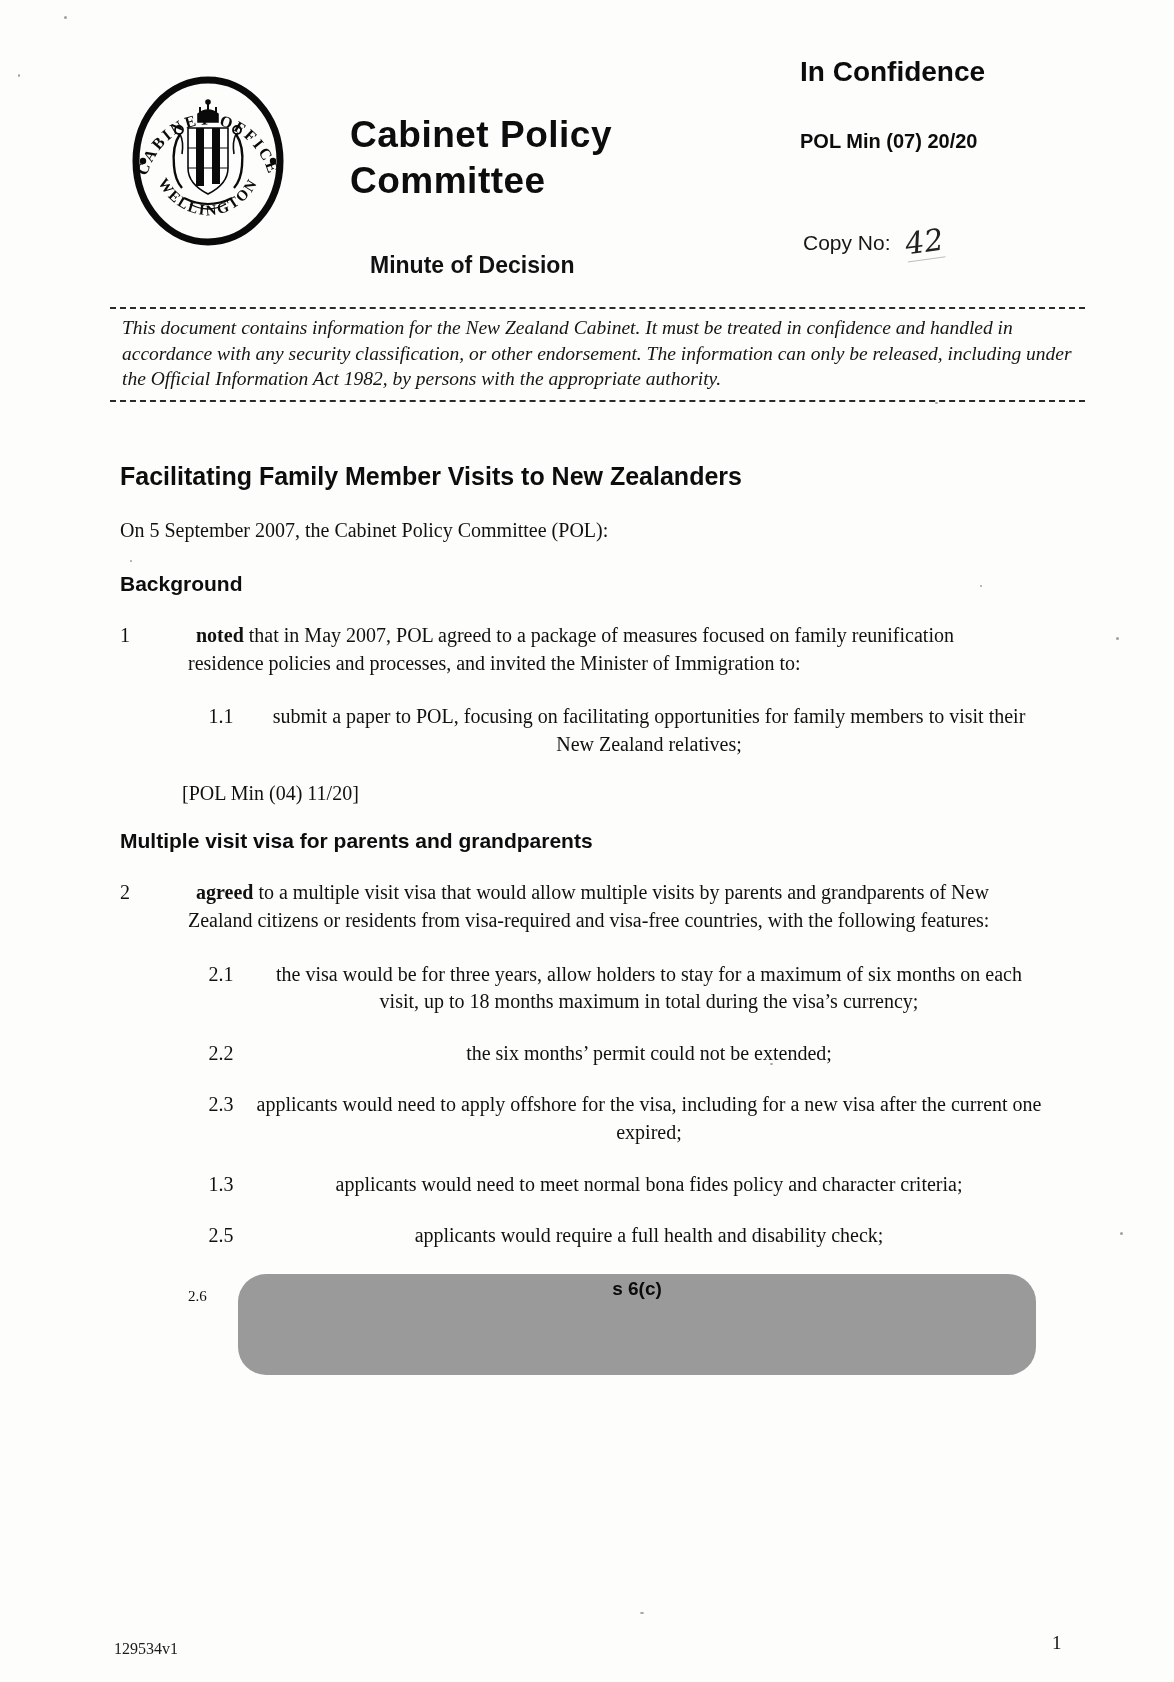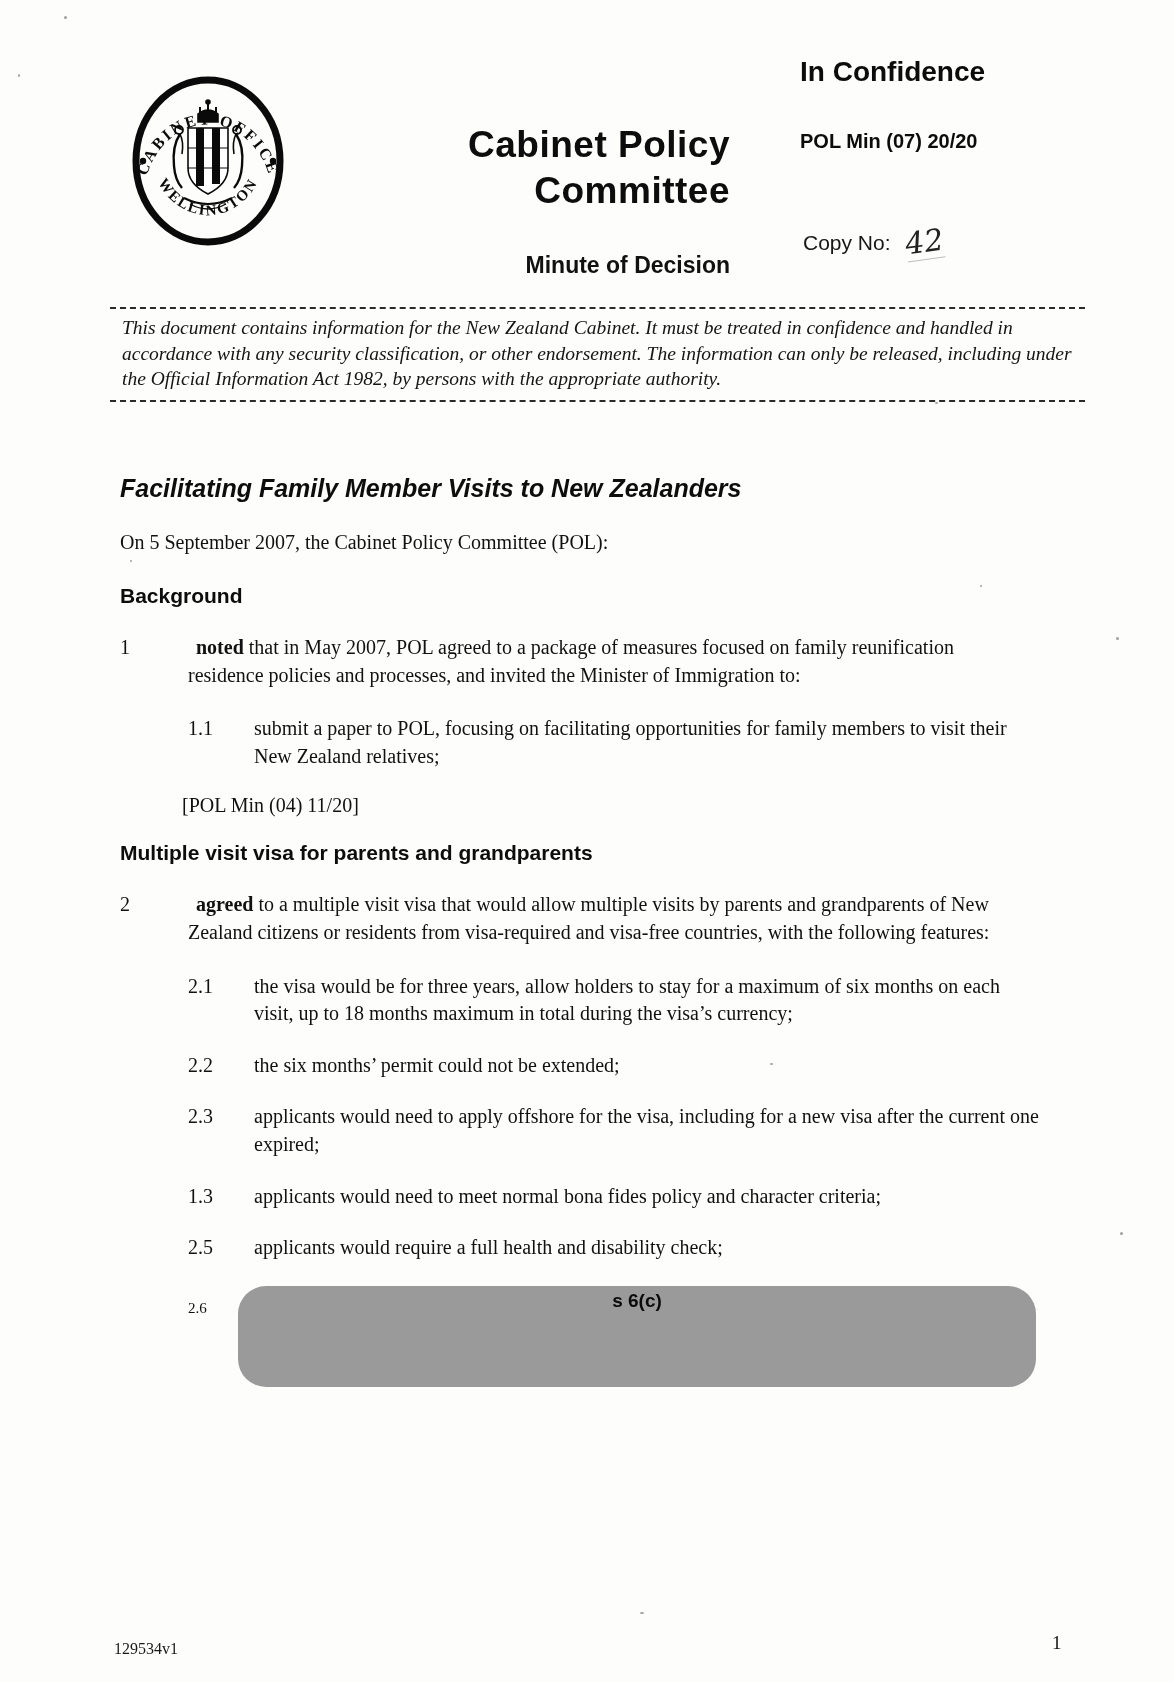--- a/index.html
+++ b/index.html
@@ -9,29 +9,29 @@
     margin:0 auto;
     background:#fdfdfb;
     overflow:hidden;
     font-family:"Liberation Serif", serif;
     color:#111;
   }
 
   
   .seal { position:absolute; left:130px; top:76px; width:156px; height:170px; }
   .committee-title {
-    position:absolute; left:350px; top:122px; width:380px;
-    text-align:right;
+    position:absolute; left:350px; top:112px; width:380px;
+    text-align:left;
     font-family:"Liberation Sans", sans-serif;
     font-weight:bold; font-size:37px; line-height:1.25;
     color:#0d0d0d; letter-spacing:0.5px;
   }
   .minute-subtitle {
-    position:absolute; left:350px; top:252px; width:380px;
-    text-align:right;
+    position:absolute; left:370px; top:252px; width:380px;
+    text-align:left;
     font-family:"Liberation Sans", sans-serif;
     font-weight:bold; font-size:23px; color:#111;
   }
   .classification {
     position:absolute; left:800px; top:56px; width:360px;
     font-family:"Liberation Sans", sans-serif;
     font-weight:bold; font-size:28px; color:#0c0c0c;
   }
   .reference {
     position:absolute; left:800px; top:130px; width:374px;
@@ -62,33 +62,32 @@
     font-style:italic; font-size:19.5px; line-height:1.32;
     color:#151515;
   }
 
   
   .body-content { position:absolute; left:120px; top:462px; width:940px; }
 
   .doc-title {
     font-family:"Liberation Sans", sans-serif;
     font-weight:bold; font-size:25px; color:#0d0d0d;
-    margin:12px 0 28px 0;
-    font-style:italic;
+    margin:0 0 28px 0;
   }
   .intro { font-size:20px; margin:0 0 30px 0; }
   .section-heading {
     font-family:"Liberation Sans", sans-serif;
     font-weight:bold; font-size:21px; color:#0d0d0d;
     margin:0 0 26px 0;
   }
   .item { display:flex; margin:0 0 26px 0; font-size:20px; line-height:1.38; }
   .item .num { flex:0 0 68px; }
   .item .txt { flex:1 1 auto; max-width:835px; }
-  .subitem { display:flex; margin:0 0 24px 0; font-size:20px; line-height:1.38; padding-left:68px; }
+  .subitem { display:flex; margin:0 0 24px 0; font-size:20px; line-height:1.38; padding-left:68px;text-align:center; }
   .subitem .num { flex:0 0 66px; }
   .subitem .txt { flex:1 1 auto; max-width:790px;font-family:Liberation Serif, serif; }
   .minute-ref { font-size:20px; margin:0 0 24px 0; padding-left:62px; }
   .lead { font-weight:bold;margin-left:8px; }
 
   
   .redacted-row { position:relative; height:118px; margin-top:4px; }
   .redacted-row .num { position:absolute; left:68px; top:14px; font-size:15px; }
   .redaction-box {
     position:absolute; left:118px; top:0; width:798px; height:101px;

